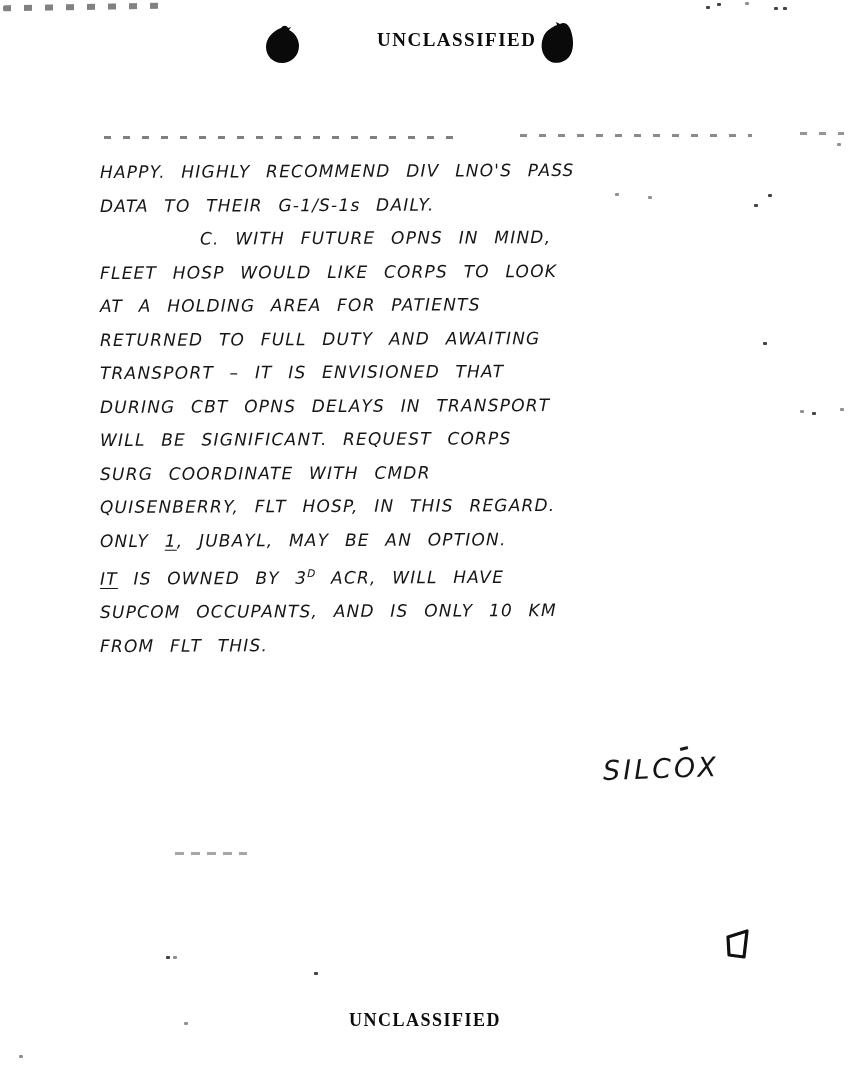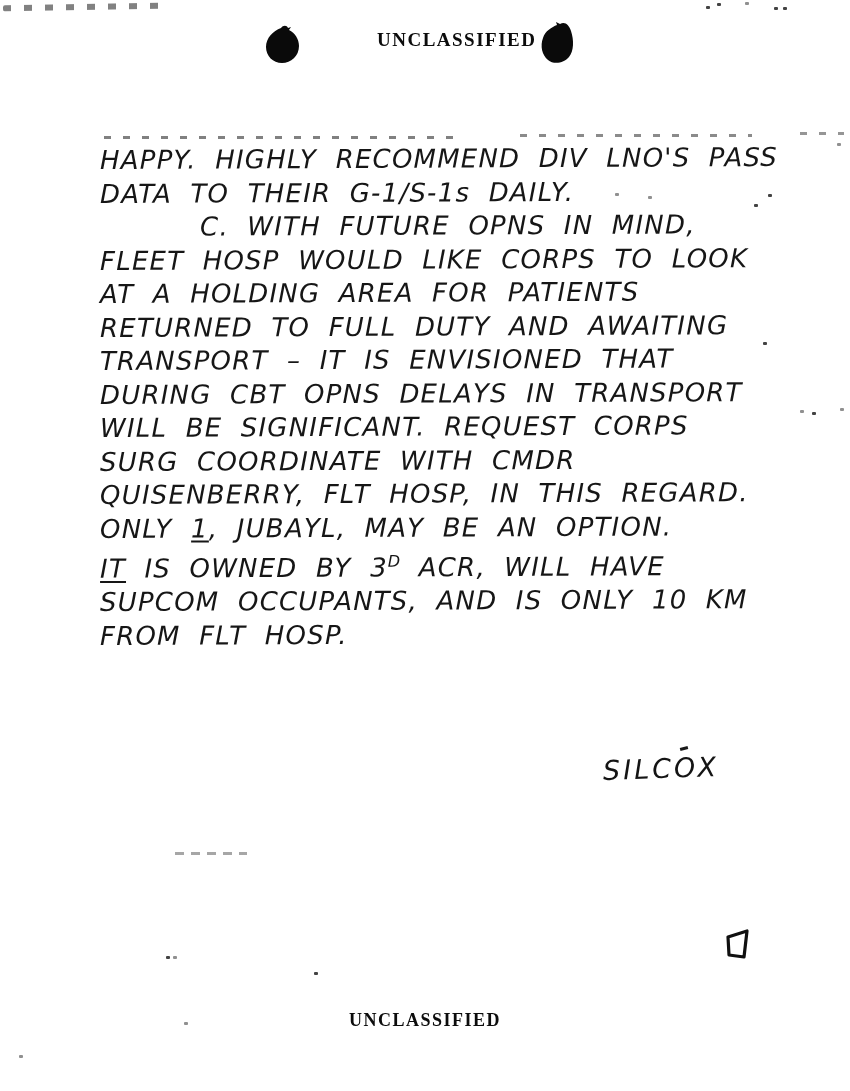--- a/index.html
+++ b/index.html
@@ -39,25 +39,25 @@
 
   
   .blot { position: absolute; }
   .blot-left  { left: 264px; top: 24px; }
   .blot-right { left: 536px; top: 20px; }
 
   
   .hw-body {
     position: absolute;
     left: 100px;
-    top: 144px;
+    top: 156px;
     width: 680px;
     font-family: "DejaVu Sans", sans-serif;
     font-style: italic;
-    font-size: 26px;
+    font-size: 17px;
     line-height: 33.5px;
     letter-spacing: 1.2px;
     word-spacing: 9px;
     color: #161616;
     white-space: nowrap;
   }
   .hw-line { transform: rotate(-0.25deg); transform-origin: left center; }
   .hw-line .u   { text-decoration: underline; text-underline-offset: 3px; }
   .hw-line .sup { vertical-align: super; font-size: 0.62em; letter-spacing: 0; }
 
@@ -127,21 +127,21 @@
       <div class="hw-line"><span>AT A HOLDING AREA FOR PATIENTS</span></div>
       <div class="hw-line"><span>RETURNED TO FULL DUTY AND AWAITING</span></div>
       <div class="hw-line"><span>TRANSPORT – IT IS ENVISIONED THAT</span></div>
       <div class="hw-line"><span>DURING CBT OPNS DELAYS IN TRANSPORT</span></div>
       <div class="hw-line"><span>WILL BE SIGNIFICANT.  REQUEST CORPS</span></div>
       <div class="hw-line"><span>SURG COORDINATE WITH CMDR</span></div>
       <div class="hw-line"><span>QUISENBERRY, FLT HOSP, IN THIS REGARD.</span></div>
       <div class="hw-line"><span>ONLY </span><span class="u">1</span><span>, JUBAYL, MAY BE AN OPTION.</span></div>
       <div class="hw-line"><span class="u">IT</span><span> IS OWNED BY 3</span><span class="sup">D</span><span> ACR, WILL HAVE</span></div>
       <div class="hw-line"><span>SUPCOM OCCUPANTS, AND IS ONLY 10 KM</span></div>
-      <div class="hw-line"><span>FROM FLT HOSP.</span></div>
+      <div class="hw-line"><span>FROM FLT THIS.</span></div>
     </div>
 
   <i class="speck faint" style="left:615px; top:193px;"></i>
   <i class="speck faint" style="left:648px; top:196px;"></i>
   <i class="speck faint" style="left:837px; top:143px;"></i>
   <i class="speck" style="left:768px; top:194px;"></i>
   <i class="speck" style="left:754px; top:204px;"></i>
   <i class="speck" style="left:763px; top:342px;"></i>
   <i class="speck faint" style="left:800px; top:410px;"></i>
   <i class="speck" style="left:812px; top:412px;"></i>

